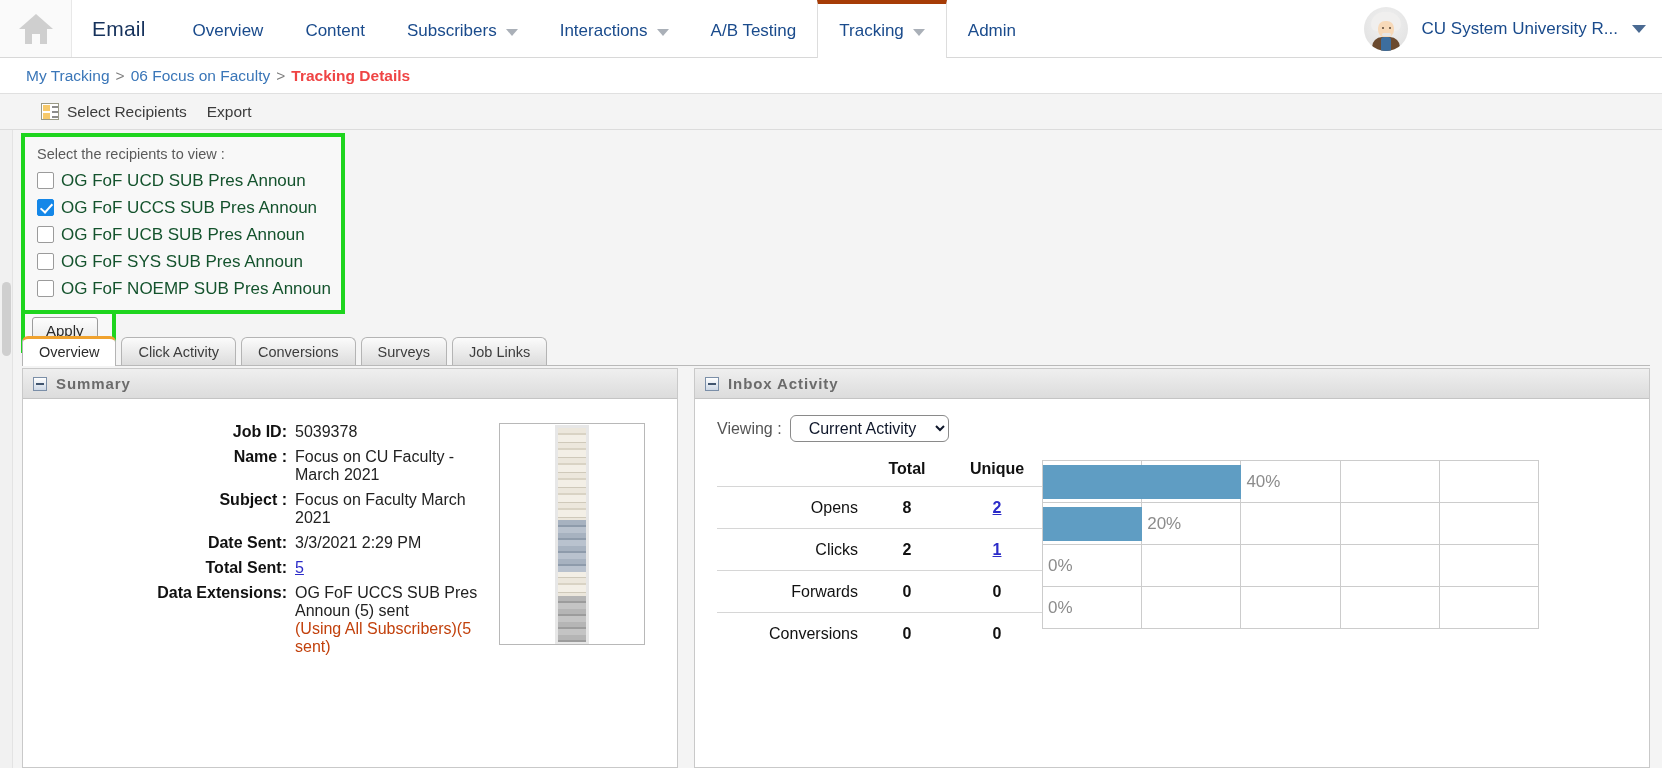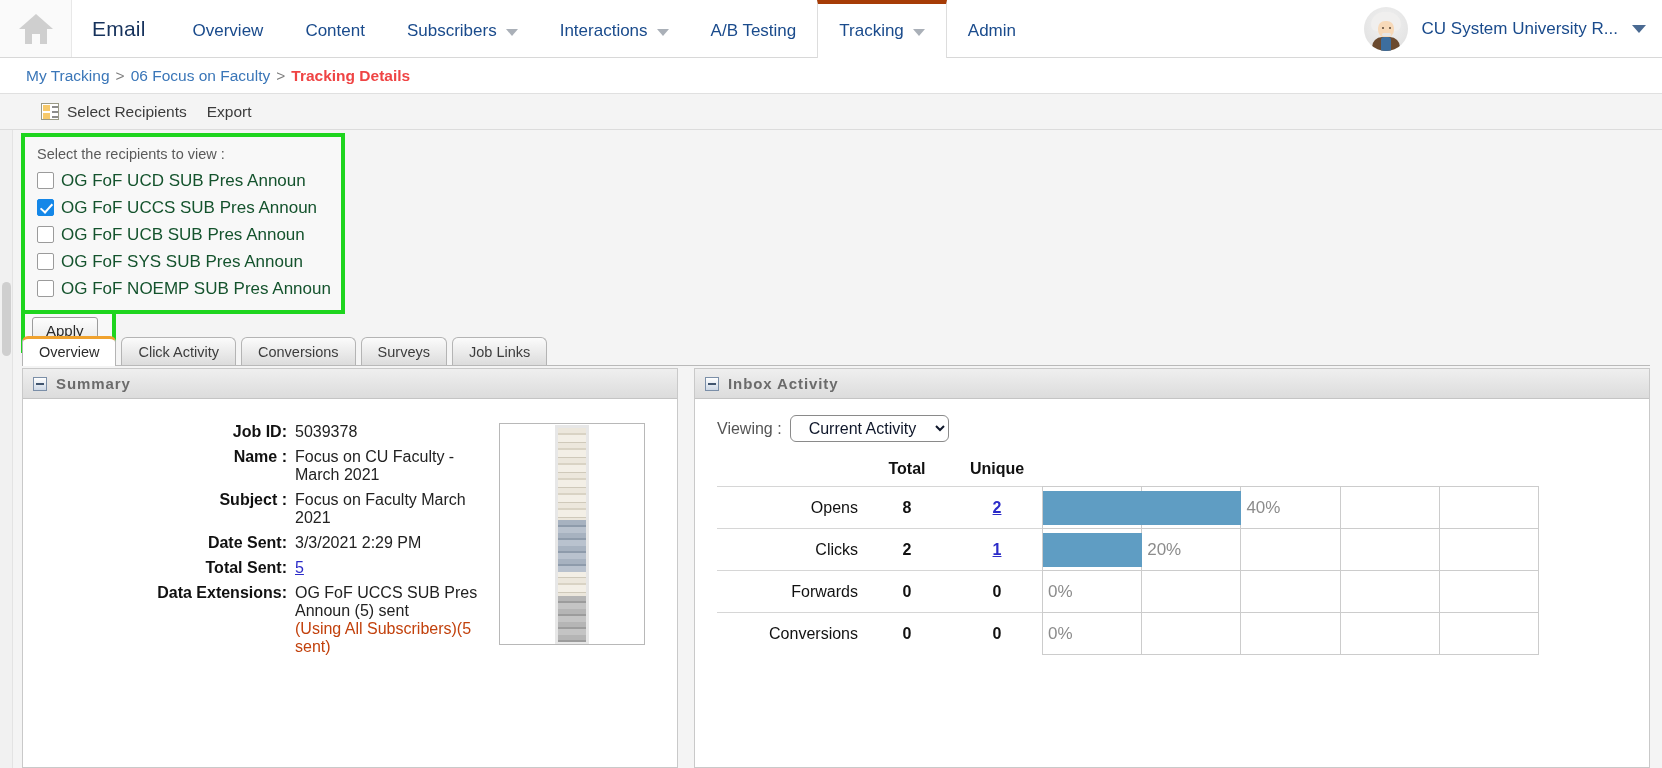--- a/index.html
+++ b/index.html
@@ -408,21 +408,20 @@
     font-size: 16px; color: #111111;
   }
   .activity-table td.c-label { text-align: right; padding-right: 4px; }
   .activity-table td.c-total { text-align: center; font-weight: bold; }
   .activity-table td.c-uniq  { text-align: center; font-weight: bold; }
   .uniq-link { color: #2b2bc8; text-decoration: underline; cursor: pointer; }
 
   .chart {
     position: relative;
     width: 497px;
-    margin-top: 26px;
     border-left: 1px solid #cccccc;
     border-top: 1px solid #cccccc;
   }
   .chart-row {
     position: relative;
     height: 42px;
     border-bottom: 1px solid #cccccc;
   }
   .chart-grid {
     position: absolute; inset: 0;

